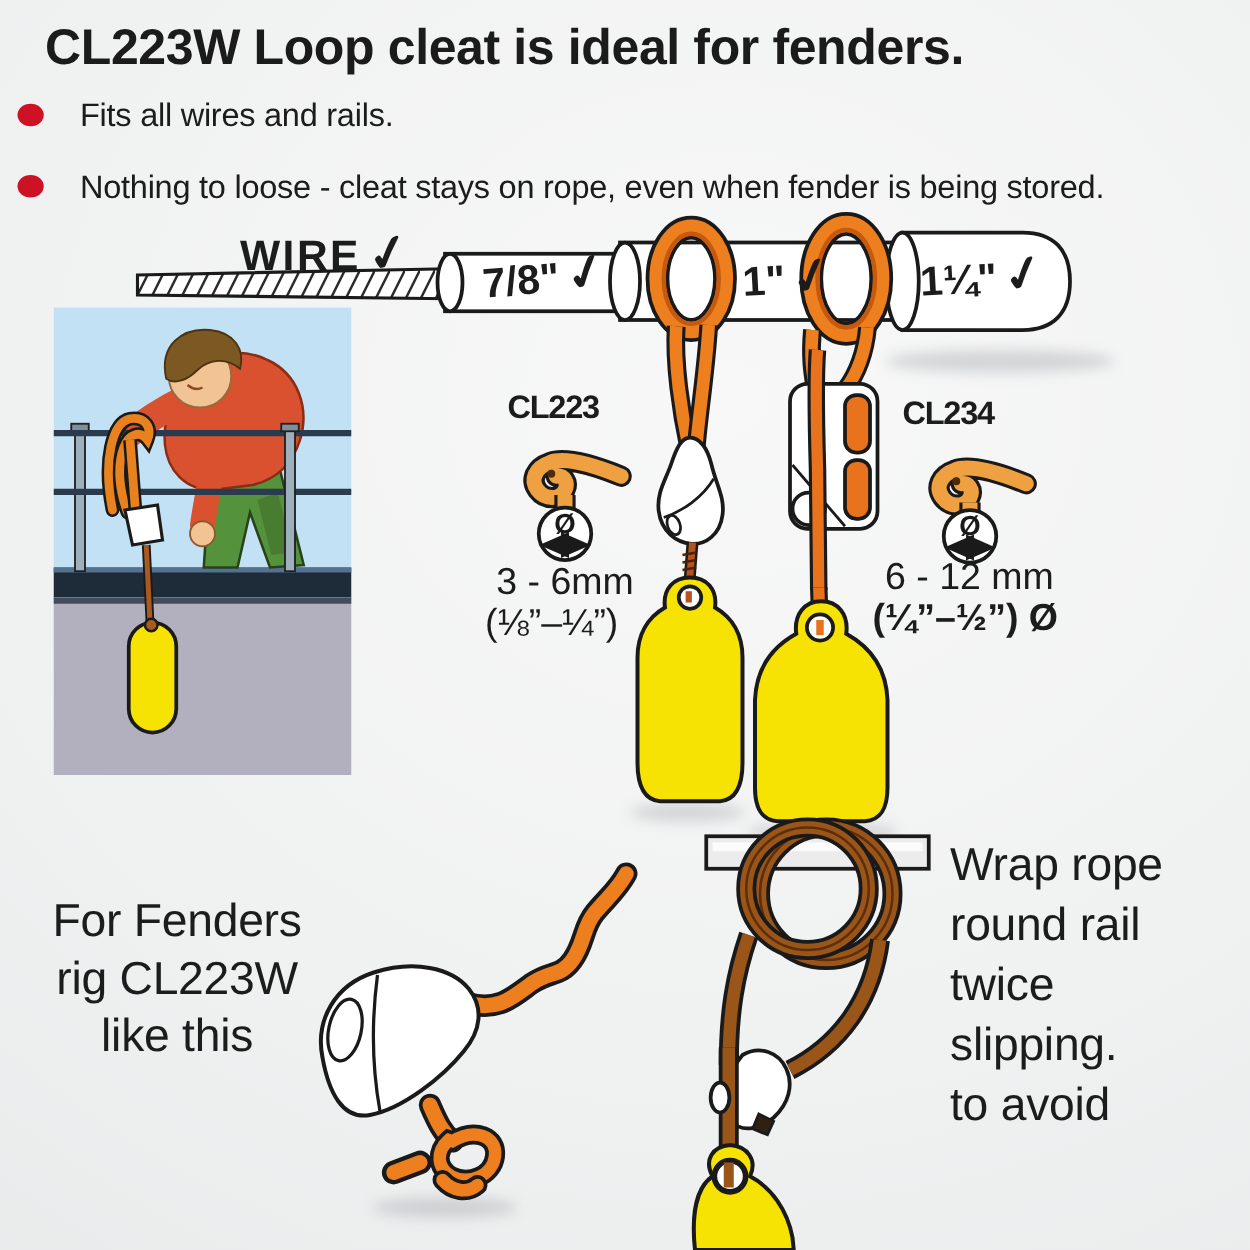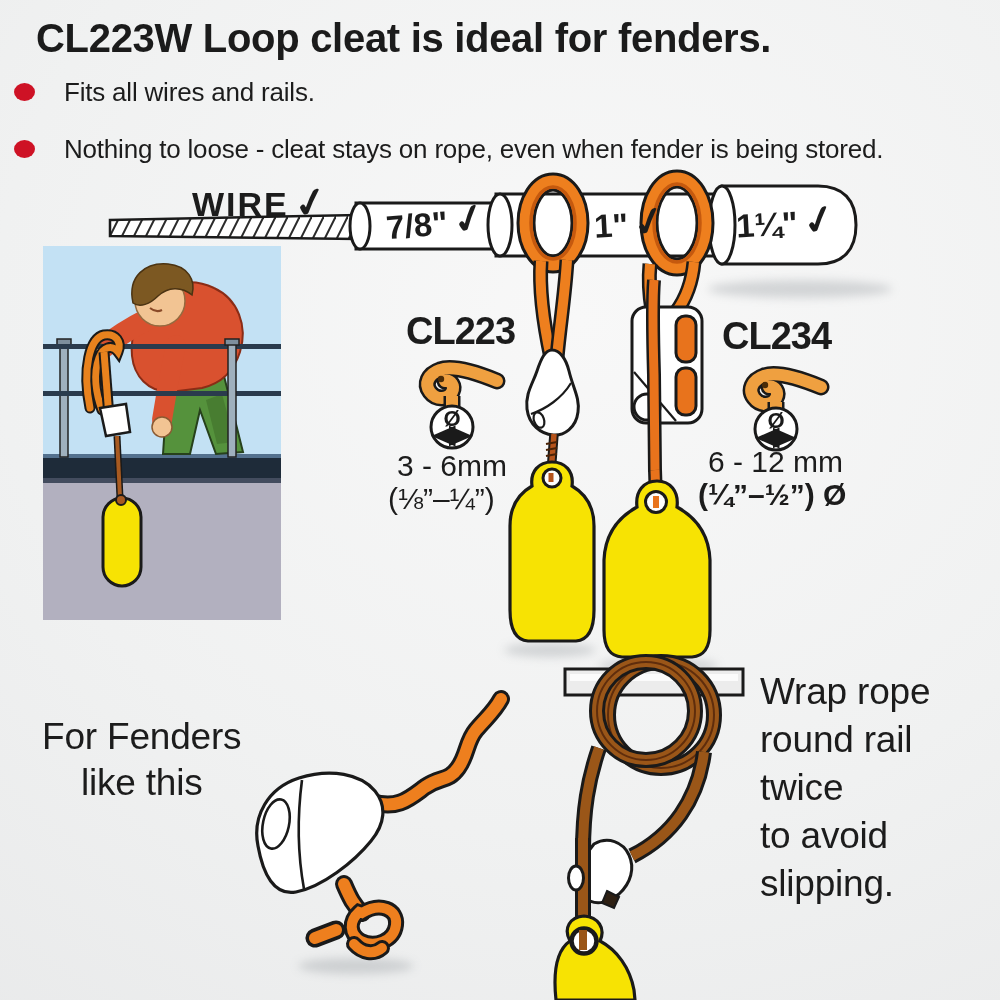--- a/index.html
+++ b/index.html
@@ -14,21 +14,21 @@
   .bullet-row{position:absolute;left:14px;display:flex;align-items:center;height:28px;gap:27px;}
   .bullet-row.b1{top:78px}.bullet-row.b2{top:106px}.bullet-row.b3{top:135px}
   .dot{width:21px;height:18px;border-radius:50%;background:#ce1225;flex:none;margin-right:2px;}
   .btext{font-size:26px;letter-spacing:-0.2px;}
   .lbl{font-weight:bold;}
   .wire-lbl{left:192px;top:183px;font-size:34px;letter-spacing:2px;}
   .check{display:inline-block;font-weight:bold;transform:rotate(-12deg);margin-left:5px;font-size:1.18em;line-height:1;}
   .s78{left:386px;top:203px;font-size:33px;transform:rotate(-5deg);}
   .s1{left:594px;top:204px;font-size:33px;transform:rotate(-3deg);}
   .s114{left:736px;top:203px;font-size:33px;transform:rotate(-3deg);}
-  .cl-name{font-size:38px;font-weight:bold;letter-spacing:-1px;}
+  .cl-name{font-size:26px;font-weight:bold;letter-spacing:-1px;}
   .cl223name{left:406px;top:310px;}
   .cl234name{left:722px;top:315px;}
   .range{font-size:30px;}
   .r1{left:397px;top:449px;}
   .r2{left:388px;top:482px;}
   .r3{left:708px;top:445px;}
   .r4{left:698px;top:478px;font-weight:bold;}
   .caption{position:absolute;font-size:37px;letter-spacing:-0.2px;}
   .rig{left:42px;top:714px;line-height:46px;text-align:center;}
   .wrapc{left:760px;top:668px;line-height:48px;}
@@ -258,24 +258,25 @@
   <div class="abs cl-name cl223name">CL223</div>
   <div class="abs cl-name cl234name">CL234</div>
 
   <div class="abs range r1">3 - 6mm</div>
   <div class="abs range r2">(⅛”–¼”)</div>
   <div class="abs range r3">6 - 12 mm</div>
   <div class="abs range r4">(¼”–½”) Ø</div>
 
   <div class="caption rig">
     <div>For Fenders</div>
+    <div>rig CL223W</div>
     <div>like this</div>
   </div>
 
   <div class="caption wrapc">
     <div>Wrap rope</div>
     <div>round rail</div>
     <div>twice</div>
+    <div>slipping.</div>
     <div>to avoid</div>
-    <div>slipping.</div>
   </div>
 
 </div>
 
 </body></html>

